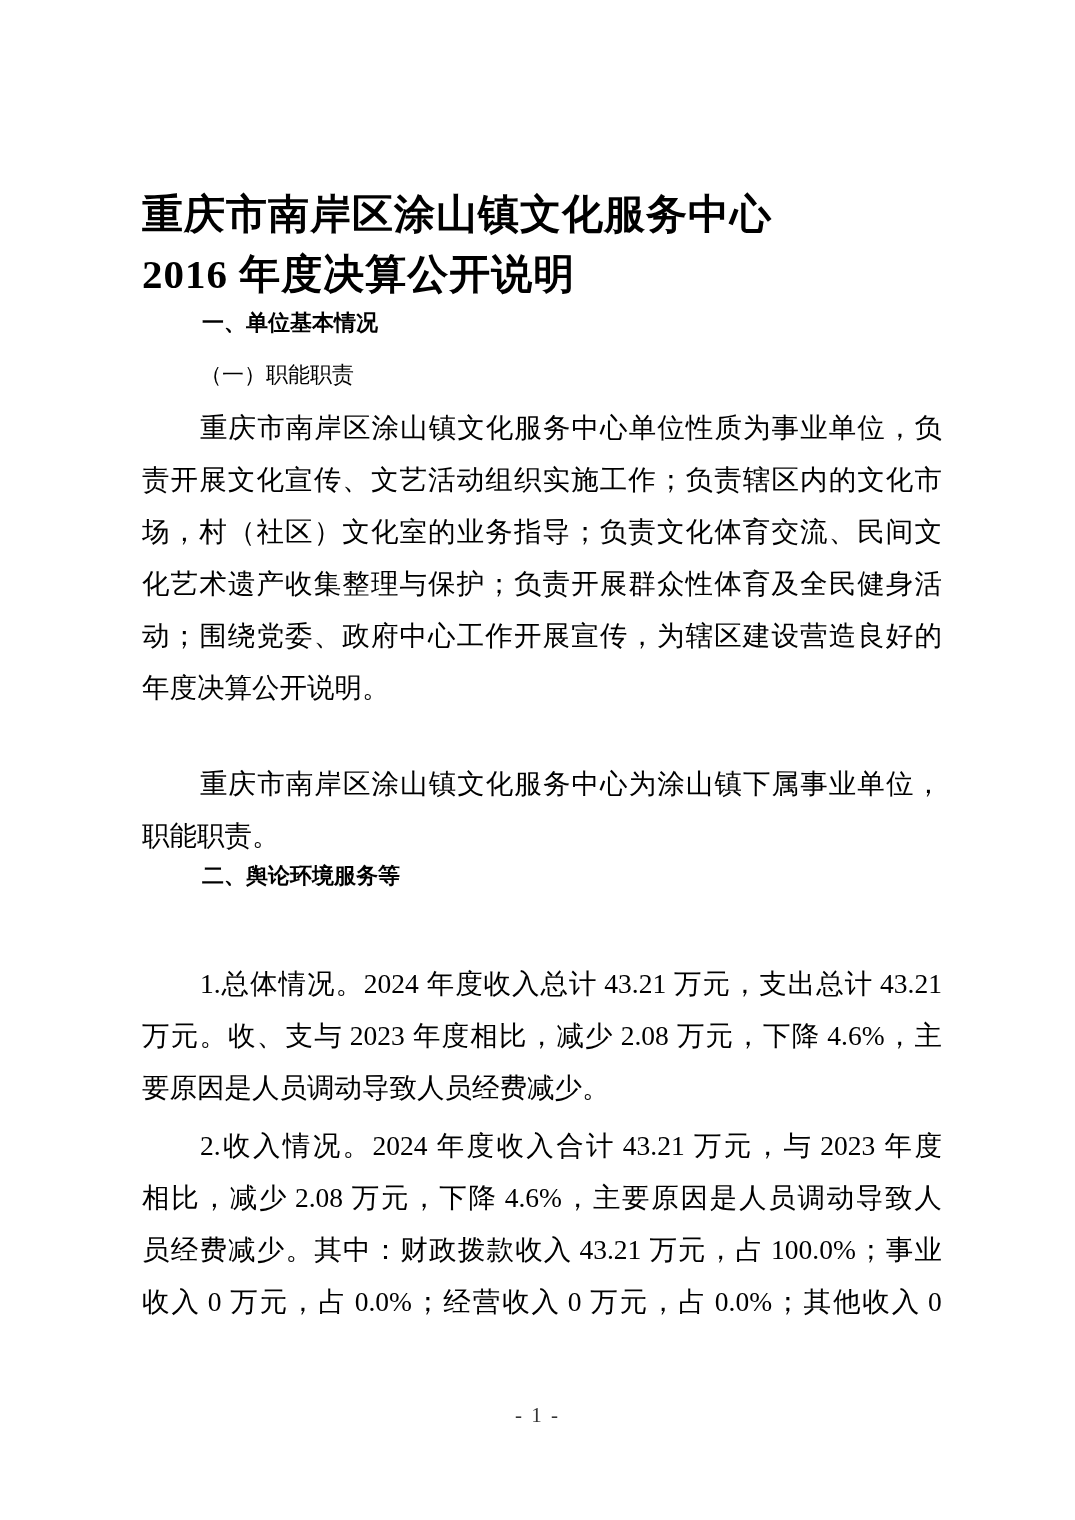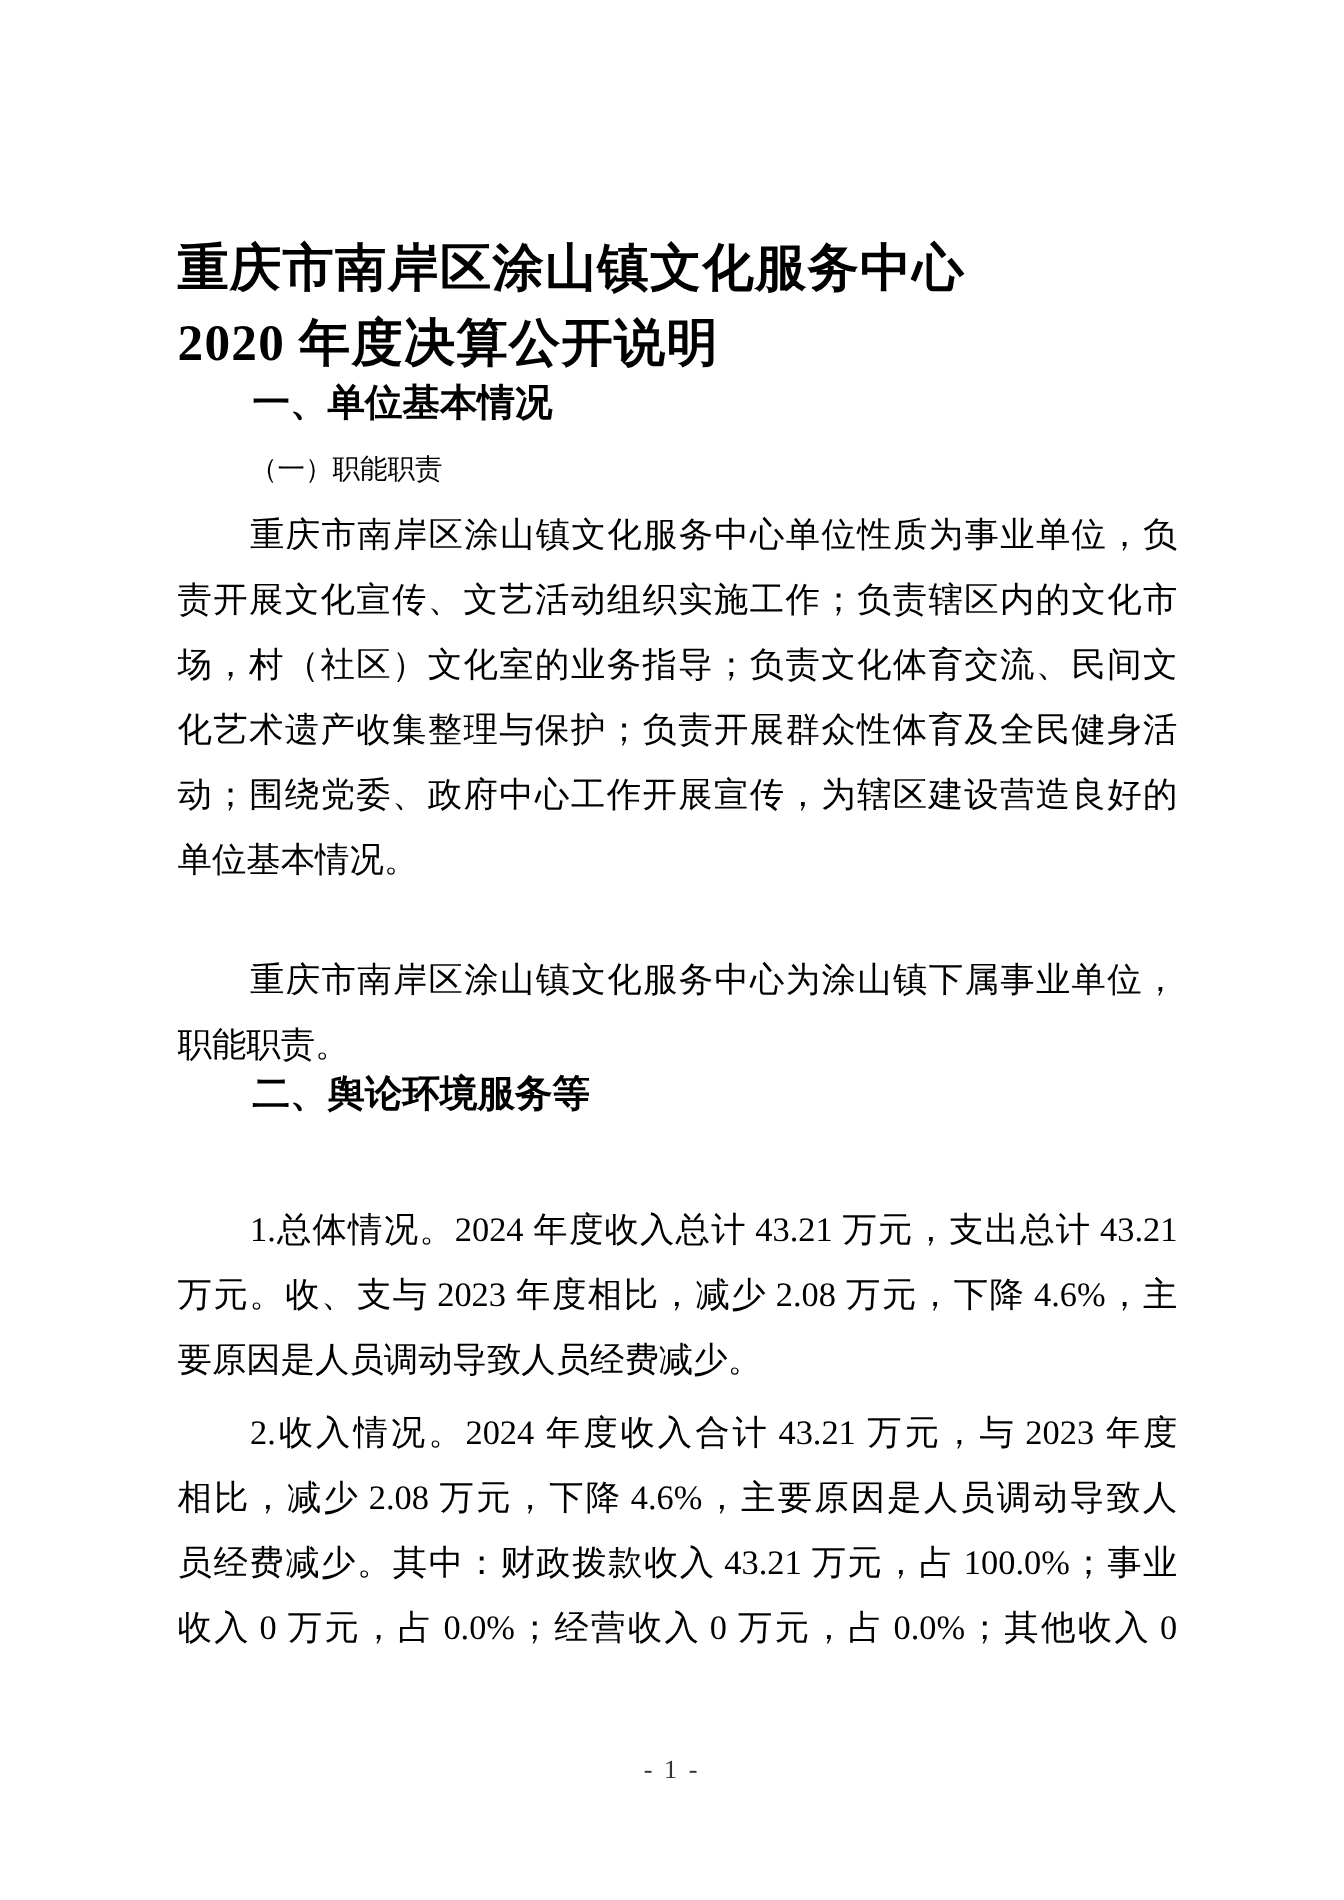--- a/index.html
+++ b/index.html
@@ -14,21 +14,21 @@
   }
   .abs{position:absolute;left:142px;width:800px;}
   .title-line{
     font-size:41px;
     font-weight:bold;
     line-height:60px;
     height:60px;
     letter-spacing:1px;
   }
   .h-num{
-    font-size:30px;
+    font-size:22px;
     font-weight:bold;
     line-height:52px;
     height:52px;
     padding-left:60px;
     box-sizing:border-box;
   }
   .sub{
     font-size:22px;
     line-height:52px;
     height:52px;
@@ -56,21 +56,21 @@
     letter-spacing:2px;
   }
 </style>
 </head>
 <body>
 
 <div class="page">
 
   <div class="abs" style="top:184px;">
     <div class="title-line">重庆市南岸区涂山镇文化服务中心</div>
-    <div class="title-line">2020 年度决算公开说明</div>
+    <div class="title-line">2016 年度决算公开说明</div>
   </div>
 
   <div class="abs h-num" style="top:297px;">一、单位基本情况</div>
 
   <div class="abs sub" style="top:349px;">（一）职能职责</div>
 
   <div class="abs" style="top:402px;">
     <div class="bline ind j">
         <span>重</span>
         <span>庆</span>
@@ -212,21 +212,21 @@
         <span>辖</span>
         <span>区</span>
         <span>建</span>
         <span>设</span>
         <span>营</span>
         <span>造</span>
         <span>良</span>
         <span>好</span>
         <span>的</span>
       </div>
-    <div class="bline">单位基本情况。</div>
+    <div class="bline">年度决算公开说明。</div>
   </div>
 
 
   <div class="abs" style="top:758px;">
     <div class="bline ind j">
         <span>重</span>
         <span>庆</span>
         <span>市</span>
         <span>南</span>
         <span>岸</span>

